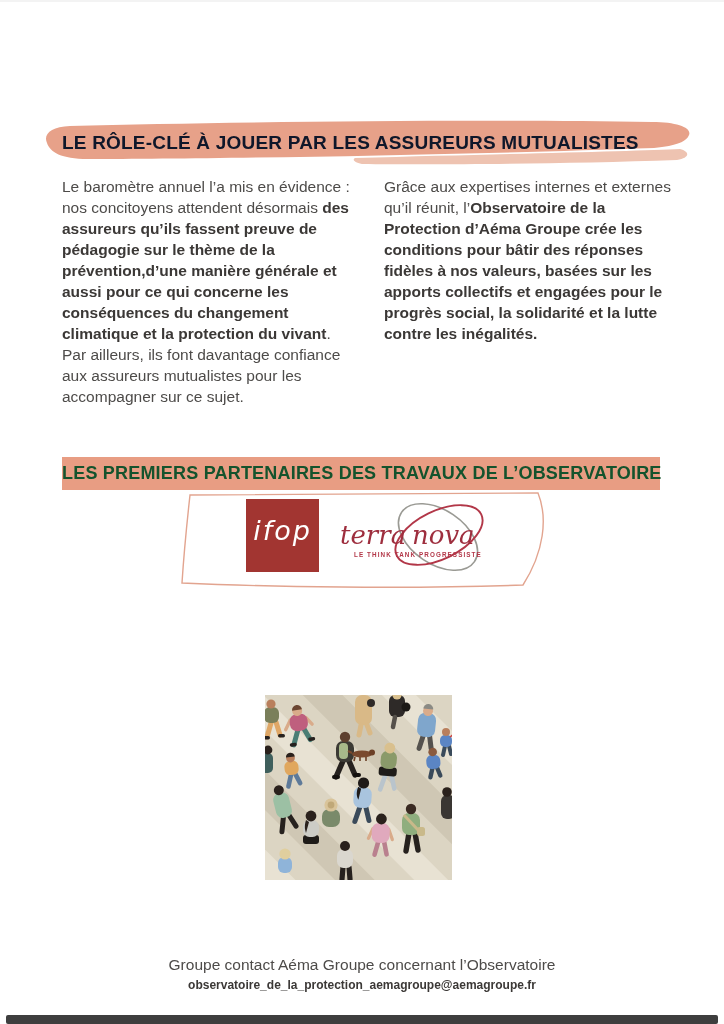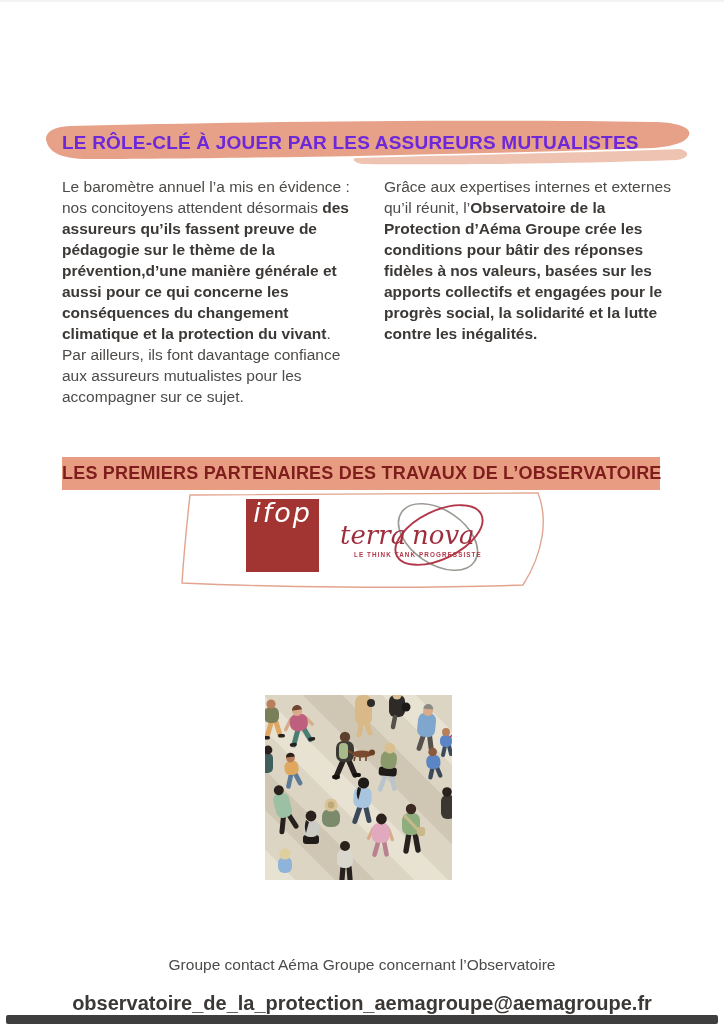--- a/index.html
+++ b/index.html
@@ -10,58 +10,58 @@
     background:#ffffff; overflow:hidden;
   }
   .scan-edge-top { position:absolute; top:0; left:0; right:0; height:2px; background:#f3f3f3; }
 
   
   .title-wrap { position:absolute; left:40px; top:118px; width:652px; height:50px; }
   .title-brush { position:absolute; inset:0; }
   .title-text {
     position:absolute; left:22px; top:14px;
     font-size:19px; font-weight:700; letter-spacing:0.2px;
-    color:#6d28d9; white-space:nowrap;text-align:right;
+    color:#0f172a; white-space:nowrap;text-align:right;
   }
 
   
   .col { position:absolute; top:176px; font-size:15.5px; line-height:21px; color:#4d4b49; }
   .col .b { font-weight:700; color:#3b3836; }
   .col-left  { left:62px;  width:290px; }
   .col-right { left:363px; width:300px;margin-left:21px; }
 
   
   .partners-banner {
     position:absolute; left:62px; top:457px; width:598px; height:33px;
-    background:#e89d83; color:#7f1d1d;
+    background:#e89d83; color:#14532d;
     font-size:18px; font-weight:700; letter-spacing:0.2px;
     line-height:33px; white-space:nowrap;
   }
 
   
   .logo-box-border { position:absolute; left:175px; top:488px; width:380px; height:106px; }
   .ifop-square {
     position:absolute; left:246px; top:499px; width:73px; height:73px;
-    background:#a23531; display:flex; align-items:flex-start; justify-content:center;
+    background:#a23531; display:flex; align-items:center; justify-content:center;
     padding-bottom:10px;
   }
   .ifop-text {
     color:#ffffff; font-size:27px; font-style:italic; font-weight:400;
     letter-spacing:2px; line-height:1; font-family:"DejaVu Sans", sans-serif;
   }
   .terranova-svg { position:absolute; left:338px; top:494px; width:155px; height:96px; }
   .tn-script { font-style:italic; font-family:"DejaVu Serif", serif; }
 
   
   .crowd { position:absolute; left:265px; top:695px; width:187px; height:185px; }
 
   
   .contact { position:absolute; left:0; top:956px; width:724px; text-align:center; }
   .contact-line1 { font-size:15.5px; color:#4d4b49; }
-  .contact-email { font-size:20px; font-weight:700; color:#3b3836; margin-top:18px; }
+  .contact-email { font-size:12px; font-weight:700; color:#3b3836; margin-top:4px; }
 
   .bottom-bar {
     position:absolute; left:6px; right:6px; top:1015px; height:9px;
     background:#3e3e3e; border-radius:2px;
   }
 </style>
 </head>
 <body>
 
 <div class="page">

